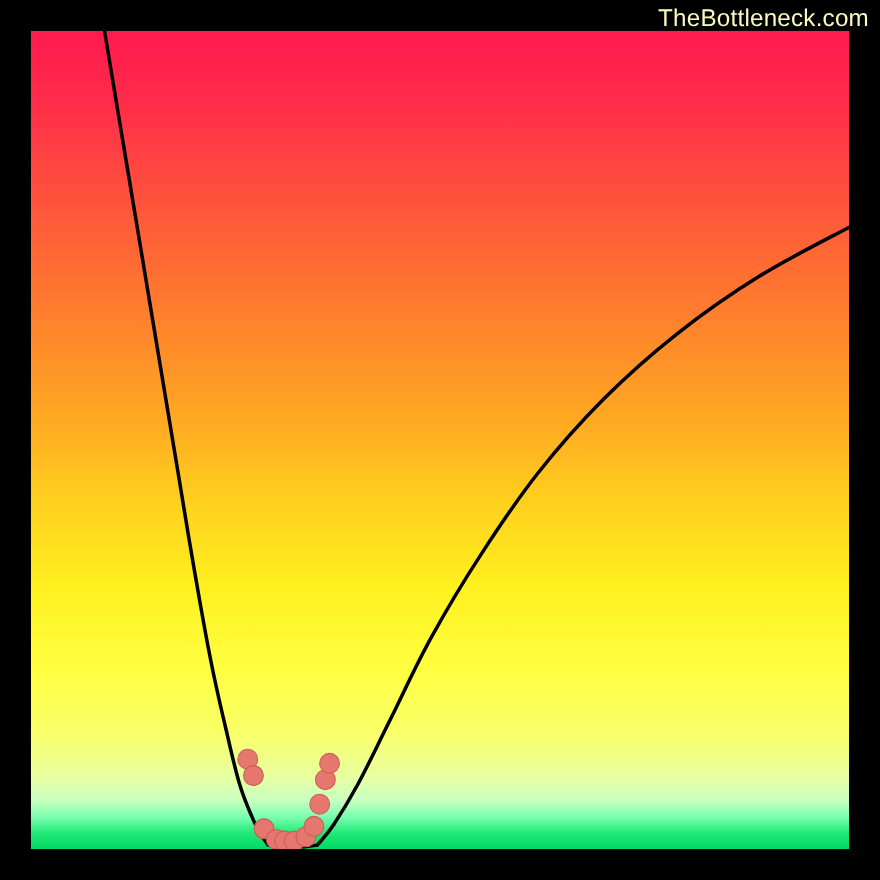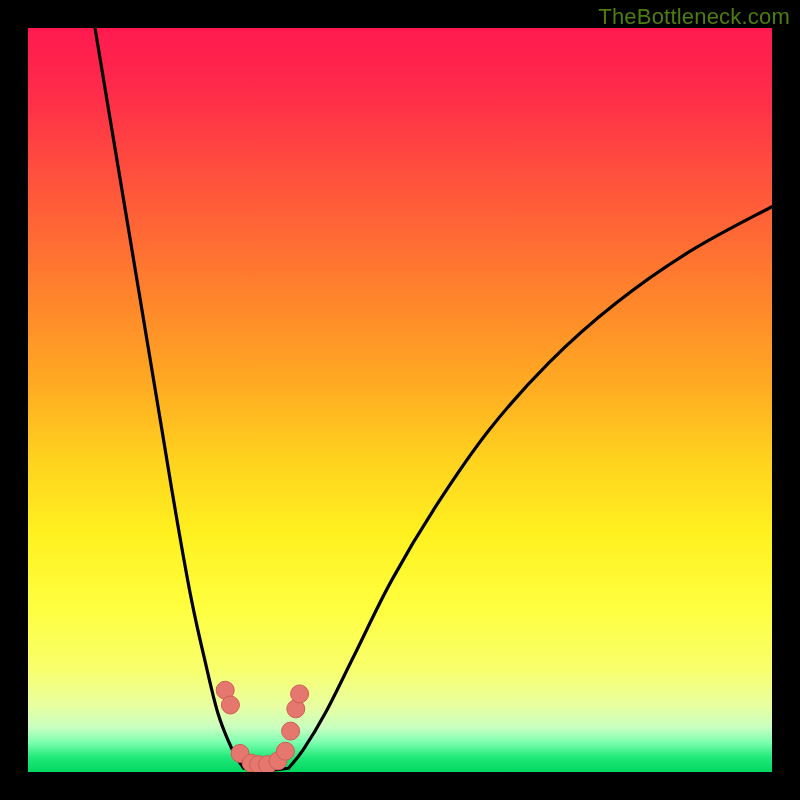--- a/index.html
+++ b/index.html
@@ -43,21 +43,21 @@
       #c9ffc0 94%,
       #7dffb0 96%,
       #22e97a 98%,
       #00d860 100%
     );
   }
   .watermark {
     position: absolute;
     top: 4px;
     right: 10px;
-    color: #4d7c0f;
+    color: #fef9c3;
     font-size: 22px;
     font-weight: 500;
     letter-spacing: 0.2px;
     user-select: none;
     text-align: right;
   }
   svg.curve {
     position: absolute;
     inset: 0;
   }

